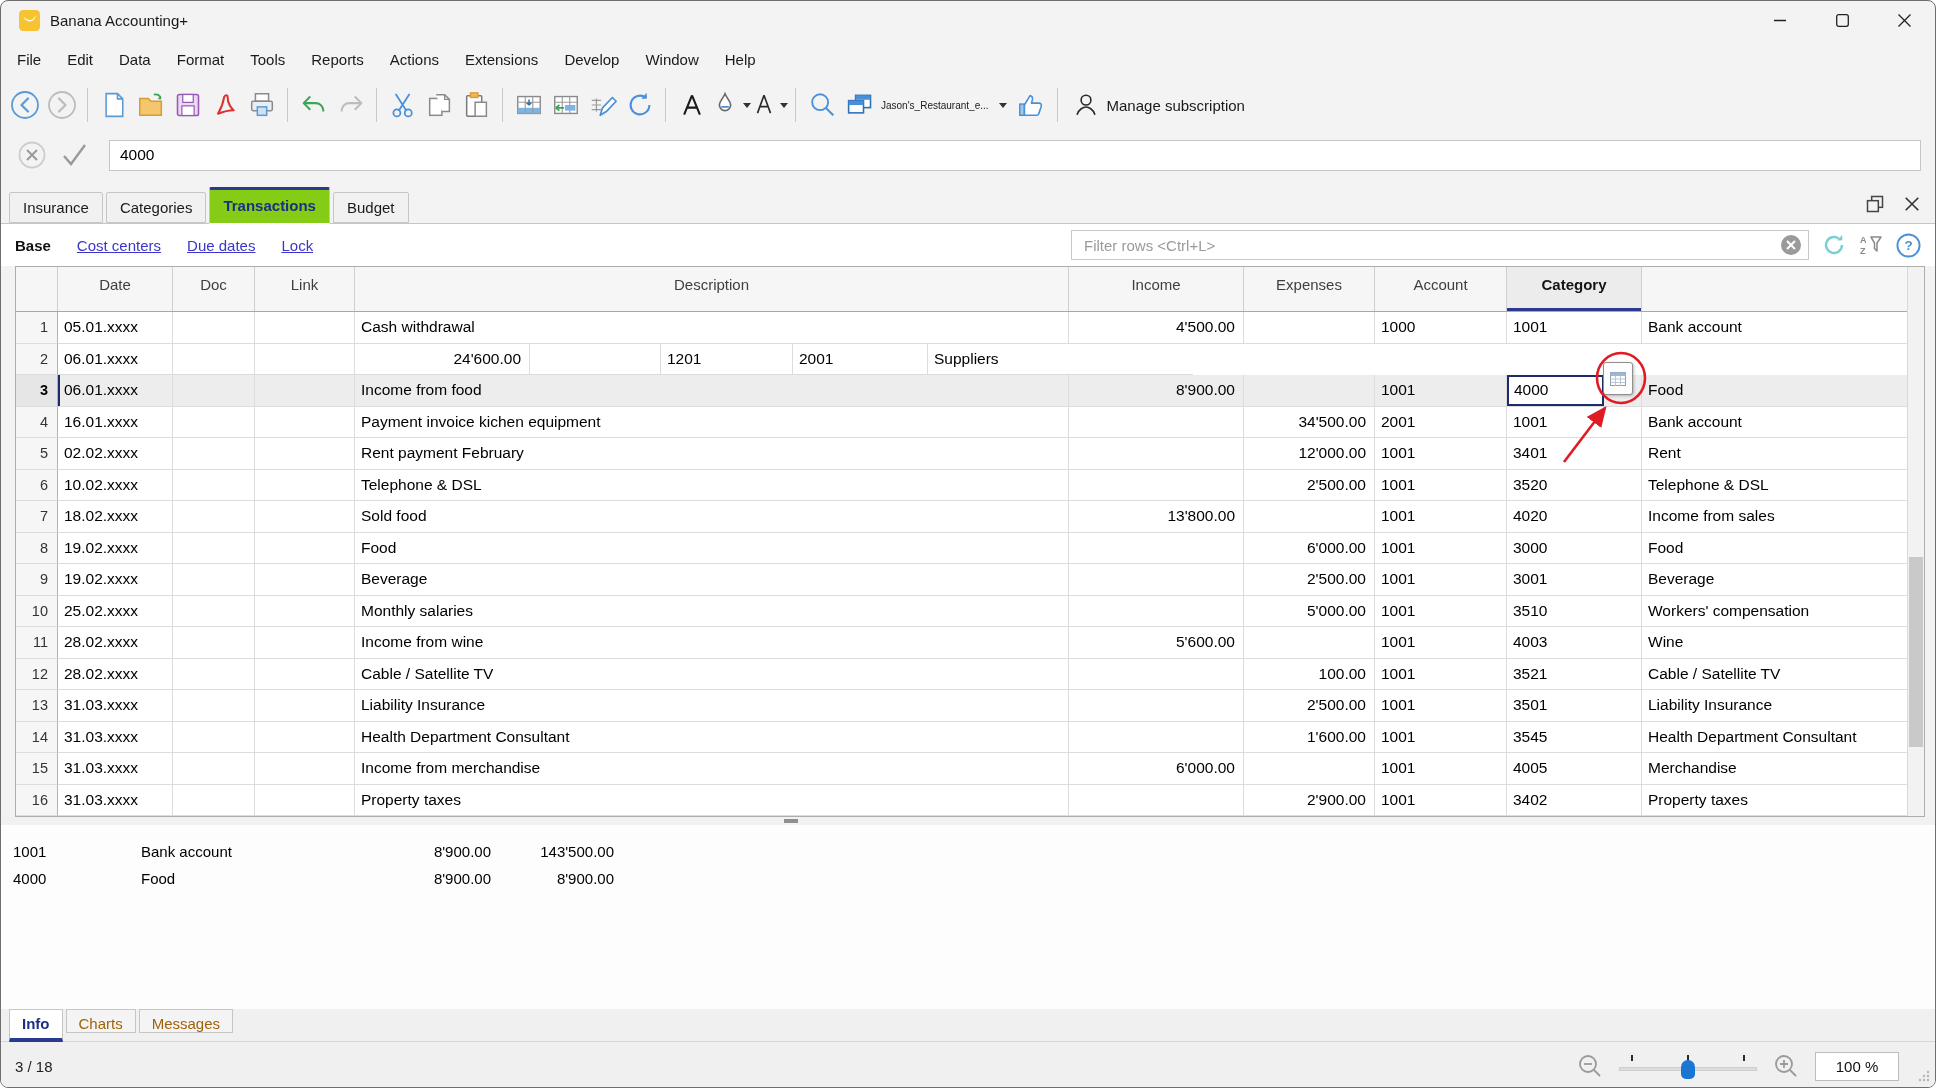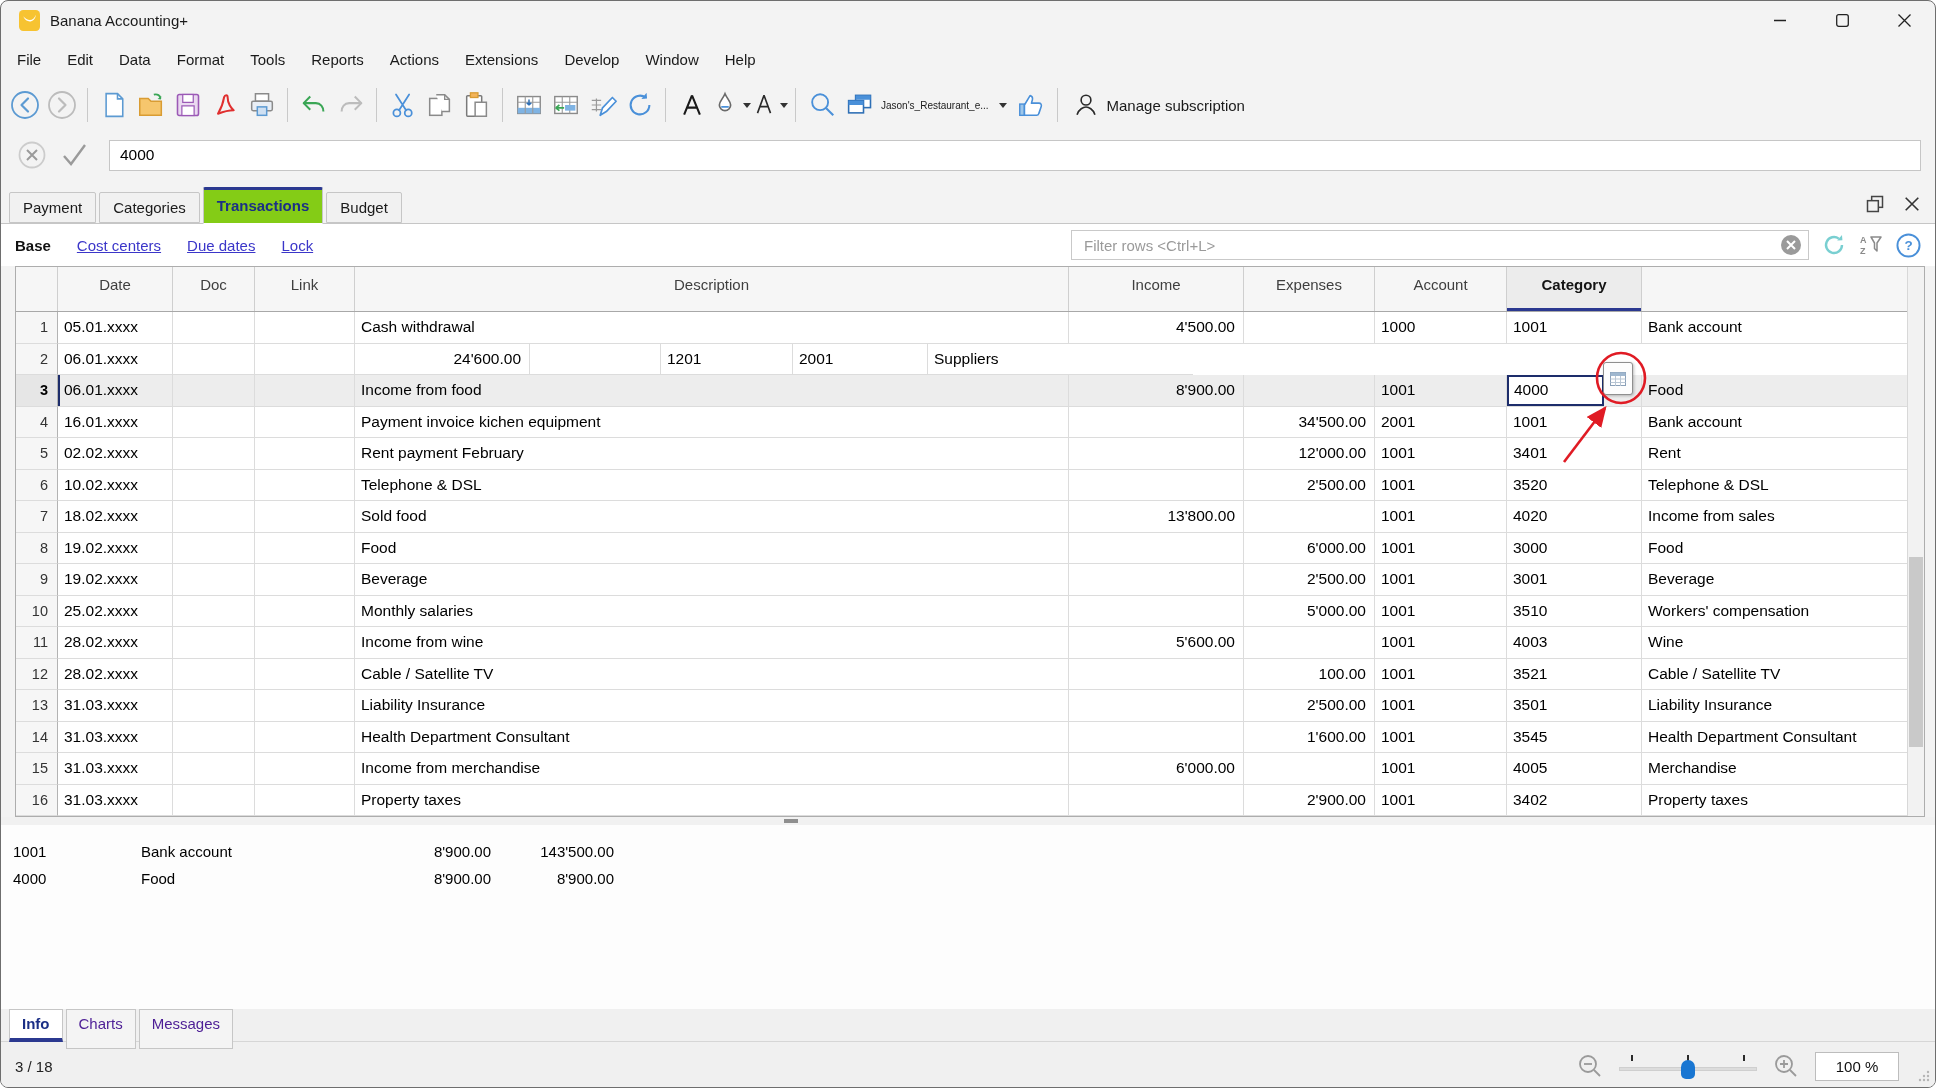--- a/index.html
+++ b/index.html
@@ -68,22 +68,22 @@
   .vscroll{position:absolute;top:0;right:0;width:17px;height:549px;background:#f2f2f2;border-left:1px solid #d8d8d8;box-sizing:border-box;}
   .vthumb{position:absolute;left:1px;width:14px;top:290px;height:190px;background:#c9c9c9;}
   .hstrip{height:8px;background:#f1f1f1;position:relative;}
   .htick{position:absolute;left:783px;top:2px;width:14px;height:4px;background:#8f8f8f;}
   
   .infopanel{height:184px;background:#fdfdfd;padding:13px 0 0 12px;box-sizing:border-box;}
   .info-row{display:grid;grid-template-columns:128px 210px 140px 123px;font-size:15px;color:#000;line-height:27px;}
   .info-row .i-c2,.info-row .i-c3{text-align:right;}
   
   .btabsrow{height:33px;background:#f0f0f0;display:flex;align-items:flex-start;padding-left:8px;border-bottom:1px solid #d6d6d6;box-sizing:border-box;}
-  .btab{background:#f4f4f4;border:1px solid #c6c6c6;height:40px;line-height:28px;padding:0 12px;margin-right:3px;
-        font-size:15px;color:#4c1d95;box-sizing:border-box;}
+  .btab{background:#f4f4f4;border:1px solid #c6c6c6;height:24px;line-height:28px;padding:0 12px;margin-right:3px;
+        font-size:15px;color:#a16207;box-sizing:border-box;}
   .btab.active{background:#fff;border-bottom:4px solid #2b3990;font-weight:bold;color:#1b2f86;height:33px;}
   
   .statusbar{height:48px;display:flex;align-items:center;padding:0 14px;font-size:15px;color:#222;background:#f0f0f0;}
   .status-right{margin-left:auto;display:flex;align-items:center;gap:16px;padding-right:22px;}
   .zslider{position:relative;width:138px;height:28px;}
   .ztrack{position:absolute;left:0;right:0;top:15px;height:4px;background:#dcdcdc;border:1px solid #cfcfcf;box-sizing:border-box;}
   .ztick{position:absolute;top:3px;width:2px;height:6px;background:#2a2a2a;}
   .zhandle{position:absolute;top:8px;width:14px;height:19px;background:#1976d2;border-radius:7px 7px 5px 5px;}
   .zoombox{width:82px;height:27px;background:#fff;border:1px solid #bdbdbd;text-align:center;line-height:27px;font-size:15px;color:#111;}
   
@@ -308,21 +308,21 @@
     <div class="fx-btn">
       <svg width="32" height="32" viewBox="0 0 32 32">
           <path d="M6 17l7 8L27 6" fill="none" stroke="#9a9a9a" stroke-width="2.4"></path>
         </svg>
     </div>
     <input class="fx-input" value="4000" style="">
   </div>
 
   <div class="tabsrow">
 
-    <div class="tab">Payment</div>
+    <div class="tab">Insurance</div>
       <div class="tab">Categories</div>
       <div class="tab active">Transactions</div>
       <div class="tab">Budget</div>
       <div class="tabsrow-icons">
       <svg width="20" height="20" viewBox="0 0 24 24">
           <rect x="8" y="3" width="13" height="13" fill="none" stroke="#444" stroke-width="1.8"></rect>
           <rect x="3" y="8" width="13" height="13" fill="#f3f3f3" stroke="#444" stroke-width="1.8"></rect>
         </svg>
       <svg width="18" height="18" viewBox="0 0 20 20">
           <path d="M3 3l14 14M17 3 3 17" stroke="#333" stroke-width="1.8"></path>

